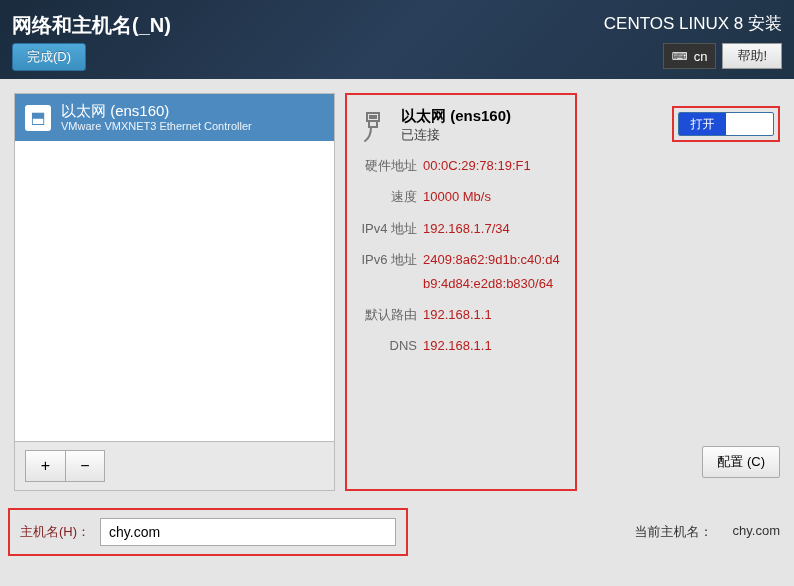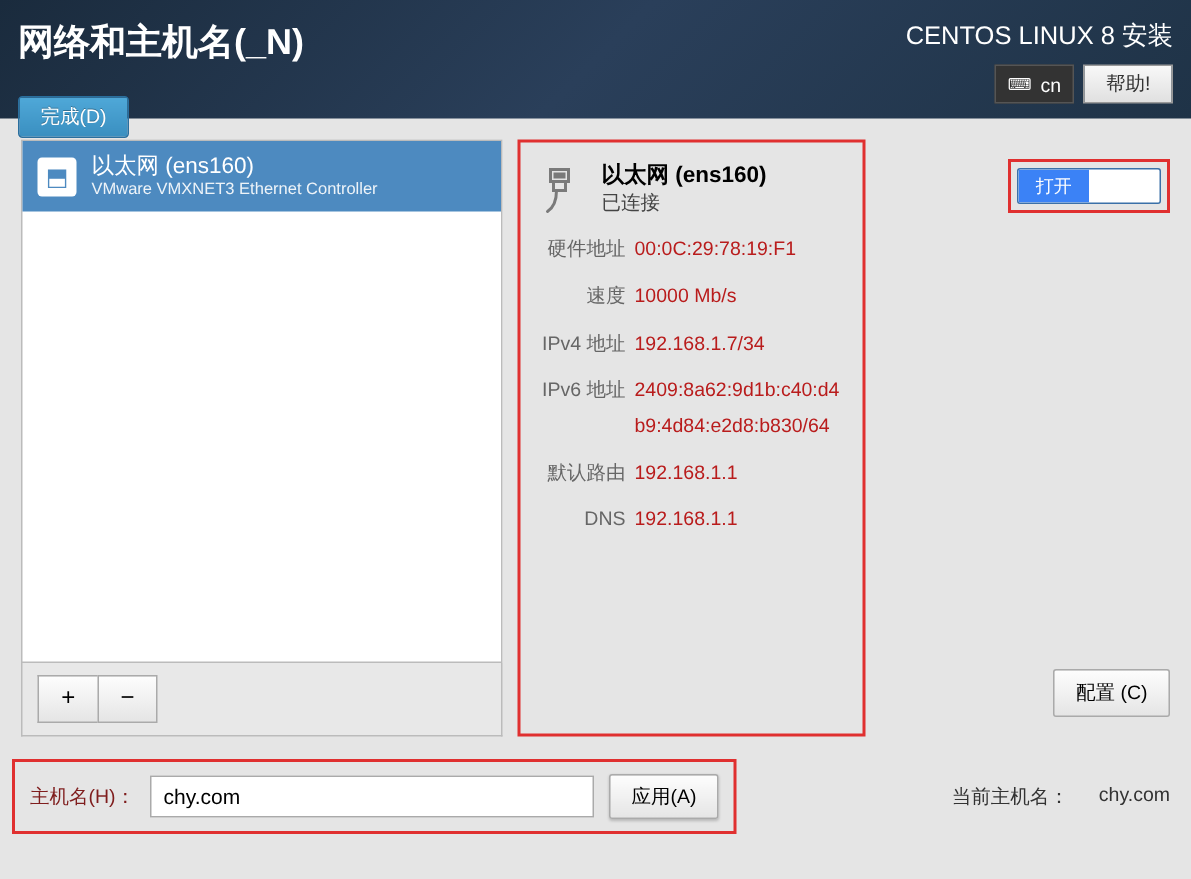--- a/index.html
+++ b/index.html
@@ -1,19 +1,19 @@
 <!DOCTYPE html>
 <html><head>
   <meta charset="utf-8">
   <style>
     * { box-sizing: border-box; margin: 0; padding: 0; }
     body { font-family: "Microsoft YaHei", sans-serif; width: 794px; height: 586px; background: #e5e5e5; overflow: hidden; font-size: 14px; }
     
     .header { height: 79px; background: linear-gradient(135deg, #1a2b3d 0%, #2a3f5a 50%, #1f3347 100%); position: relative; padding: 12px; color: #fff; }
-    .header-title { font-size: 24px; font-weight: bold; margin-bottom: 20px; }
+    .header-title { font-size: 20px; font-weight: bold; margin-bottom: 4px; }
     .done-btn { background: linear-gradient(#4fa8d8, #3a8fc0); border: 1px solid #2a6f9e; color: #fff; padding: 4px 14px; border-radius: 3px; font-size: 13px; cursor: pointer; text-shadow: 0 -1px 0 rgba(0,0,0,0.3); }
     .header-right { position: absolute; top: 12px; right: 12px; font-size: 17px; }
     .header-bottom-right { position: absolute; bottom: 10px; right: 12px; display: flex; align-items: center; gap: 0; }
     .keyboard-ind { background: #333; border: 1px solid #555; padding: 3px 8px; display: flex; align-items: center; gap: 6px; font-size: 13px; height: 26px; }
     .keyboard-icon { font-size: 11px; }
     .help-btn { background: linear-gradient(#f8f8f8, #e0e0e0); color: #333; border: 1px solid #999; padding: 3px 14px; font-size: 13px; cursor: pointer; height: 26px; margin-left: 6px; }
     
     .content { padding: 14px; display: flex; gap: 10px; position: relative; }
     .left-col { width: 321px; }
     .network-list { background: #fff; border: 1px solid #bbb; height: 349px; }
@@ -33,21 +33,21 @@
     .detail-icon svg { width: 100%; height: 100%; }
     .detail-title { font-size: 15px; font-weight: bold; }
     .detail-status { font-size: 13px; color: #444; }
     .detail-rows { }
     .detail-row { display: flex; margin-bottom: 8px; font-size: 13px; line-height: 1.8; }
     .detail-label { width: 56px; text-align: right; color: #666; margin-right: 6px; flex-shrink: 0; }
     .detail-value { color: #b91c1c; word-break: break-all; }
     
     .toggle-wrap { position: absolute; top: 106px; right: 14px; border: 2px solid #e03030; padding: 4px; }
     .toggle { width: 96px; height: 24px; border: 1px solid #3a70a8; background: #fff; display: flex; border-radius: 2px; overflow: hidden; cursor: pointer; }
-    .toggle-on { background: #3b82f6; color: #fff; width: 50%; display: flex; align-items: center; justify-content: center; font-size: 12px; }
+    .toggle-on { background: #1d4ed8; color: #fff; width: 50%; display: flex; align-items: center; justify-content: center; font-size: 12px; }
     .toggle-off { width: 50%; }
     
     .config-btn { position: absolute; top: 446px; right: 14px; background: linear-gradient(#fdfdfd, #e5e5e5); border: 1px solid #aaa; padding: 6px 14px; font-size: 13px; cursor: pointer; border-radius: 2px; }
     
     .hostname-bar { position: absolute; left: 8px; bottom: 30px; right: 14px; display: flex; align-items: center; gap: 10px; }
     .hostname-left { display: flex; align-items: center; gap: 10px; border: 2px solid #e03030; padding: 8px 10px; }
     .hostname-label { font-size: 13px; color: #7f1d1d; }
     .hostname-input { width: 296px; padding: 5px 8px; border: 1px solid #aaa; font-size: 14px; background: #fff; }
     .apply-btn { background: linear-gradient(#fdfdfd, #e5e5e5); border: 1px solid #aaa; padding: 5px 14px; font-size: 13px; cursor: pointer; border-radius: 2px; box-shadow: 0 1px 2px rgba(0,0,0,0.2); }
     .hostname-right { margin-left: auto; display: flex; align-items: flex-start; gap: 20px; font-size: 13px; color: #333; }
@@ -133,19 +133,18 @@
     <div class="toggle-off"></div>
   </div>
 </div>
 
 <button class="config-btn">配置 (C)</button>
 
 <div class="hostname-bar">
   <div class="hostname-left">
     <span class="hostname-label">主机名(H)：</span>
     <input class="hostname-input" value="chy.com" style="">
-    <button class="apply-btn">应用(A)</button>
   </div>
   <div class="hostname-right">
     <span>当前主机名：</span>
     <span>chy.com</span>
   </div>
 </div>
 
 </body></html>

